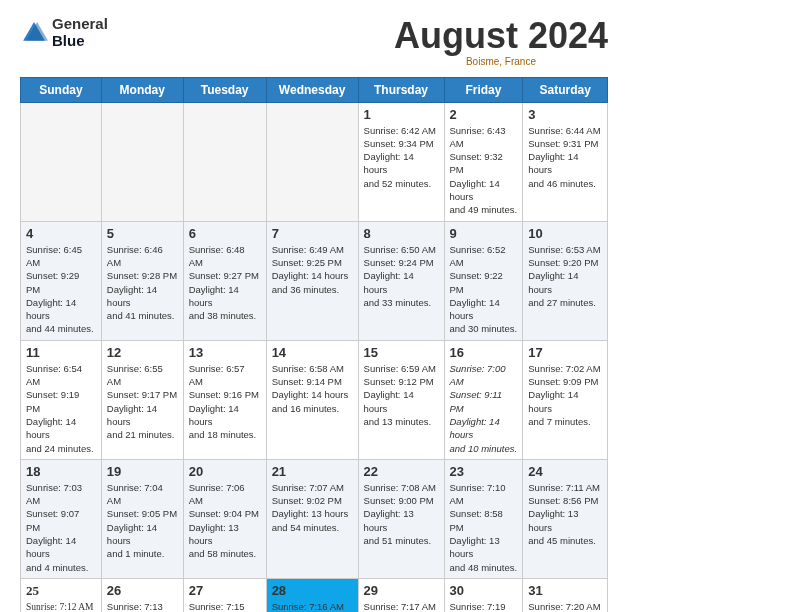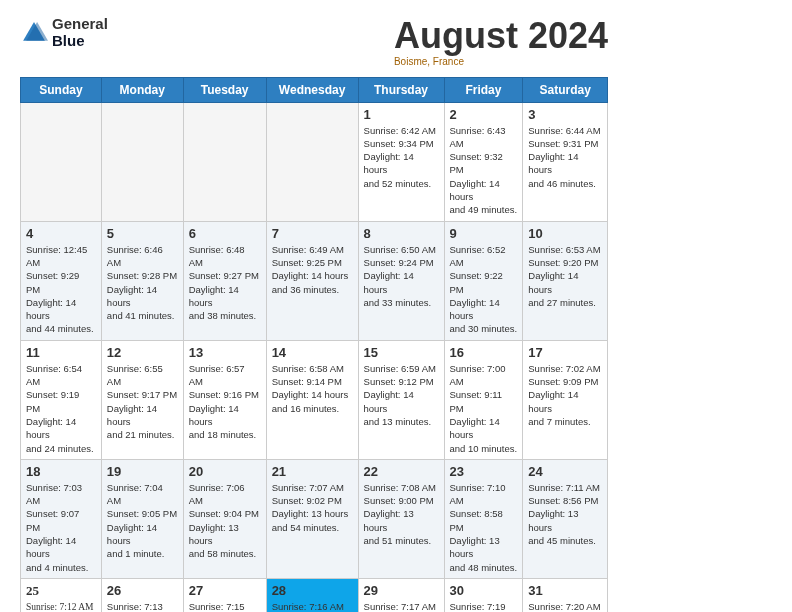--- a/index.html
+++ b/index.html
@@ -33,21 +33,21 @@
       font-weight: bold;
       line-height: 1.1;
     }
     .logo-text span:first-child { color: #333; }
     .logo-text span:last-child { color: #1a7abf; }
     .logo-icon {
       width: 28px;
       height: 28px;
     }
     .title-block {
-      text-align: left;
+      text-align: center;
     }
     .main-title {
       font-size: 36px;
       font-weight: bold;
       color: #333;
       line-height: 1.1;
     }
     .sub-title {
       font-size: 10px;
       color: #a16207;
@@ -169,21 +169,21 @@
             <span class="day-num">3</span>
             <div class="day-info" style="white-space: pre-line;">Sunrise: 6:44 AM
 Sunset: 9:31 PM
 Daylight: 14 hours
 and 46 minutes.</div>
           </td>
         </tr>
         <tr>
           <td style="background: rgb(240, 244, 248);">
             <span class="day-num">4</span>
-            <div class="day-info" style="white-space: pre-line;">Sunrise: 12:45 AM
+            <div class="day-info" style="white-space: pre-line;">Sunrise: 6:45 AM
 Sunset: 9:29 PM
 Daylight: 14 hours
 and 44 minutes.</div>
           </td>
           <td style="background: rgb(240, 244, 248);">
             <span class="day-num">5</span>
             <div class="day-info" style="white-space: pre-line;">Sunrise: 6:46 AM
 Sunset: 9:28 PM
 Daylight: 14 hours
 and 41 minutes.</div>
@@ -255,21 +255,21 @@
           </td>
           <td style="background: rgb(255, 255, 255);">
             <span class="day-num">15</span>
             <div class="day-info" style="white-space: pre-line;">Sunrise: 6:59 AM
 Sunset: 9:12 PM
 Daylight: 14 hours
 and 13 minutes.</div>
           </td>
           <td style="background: rgb(255, 255, 255);">
             <span class="day-num">16</span>
-            <div class="day-info" style="white-space: pre-line;">Sunrise: 7:00 AM
+            <div class="day-info" style="white-space: pre-line; font-style: italic;">Sunrise: 7:00 AM
 Sunset: 9:11 PM
 Daylight: 14 hours
 and 10 minutes.</div>
           </td>
           <td style="background: rgb(255, 255, 255);">
             <span class="day-num">17</span>
             <div class="day-info" style="white-space: pre-line;">Sunrise: 7:02 AM
 Sunset: 9:09 PM
 Daylight: 14 hours
 and 7 minutes.</div>

